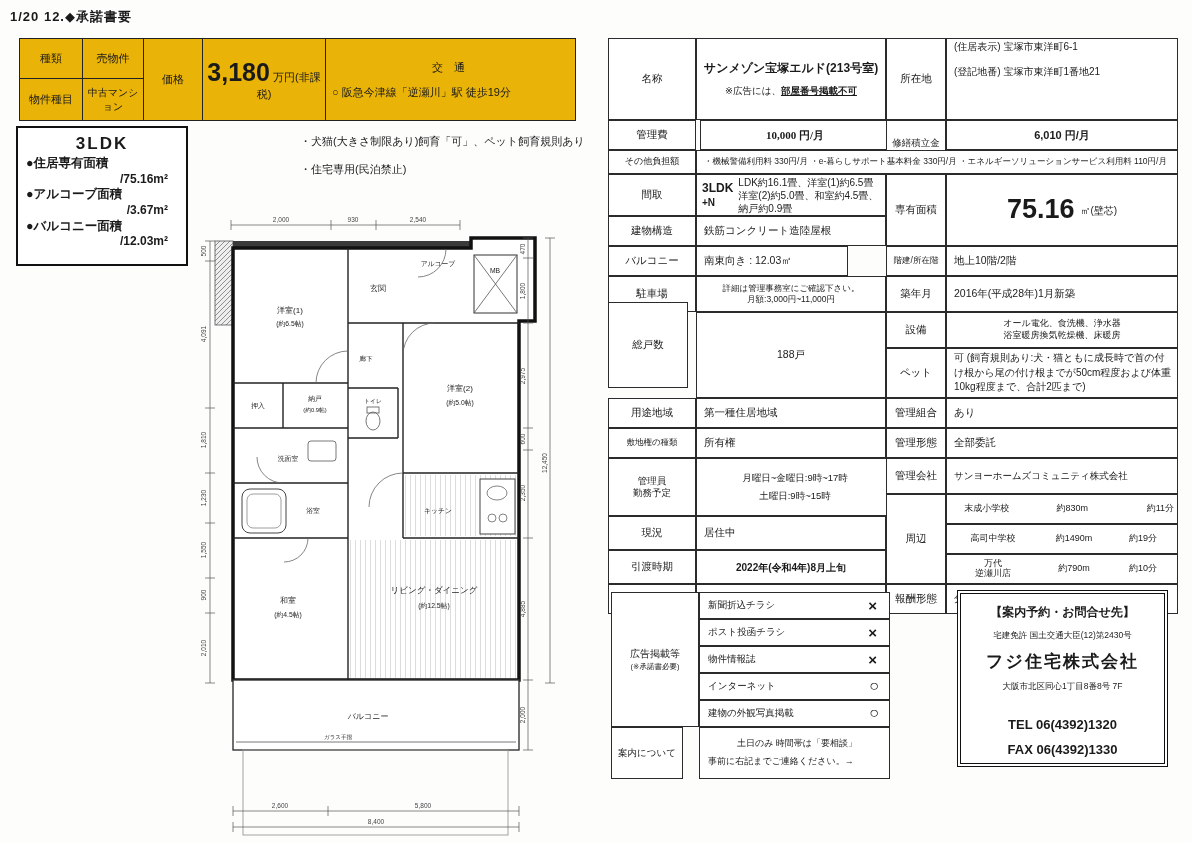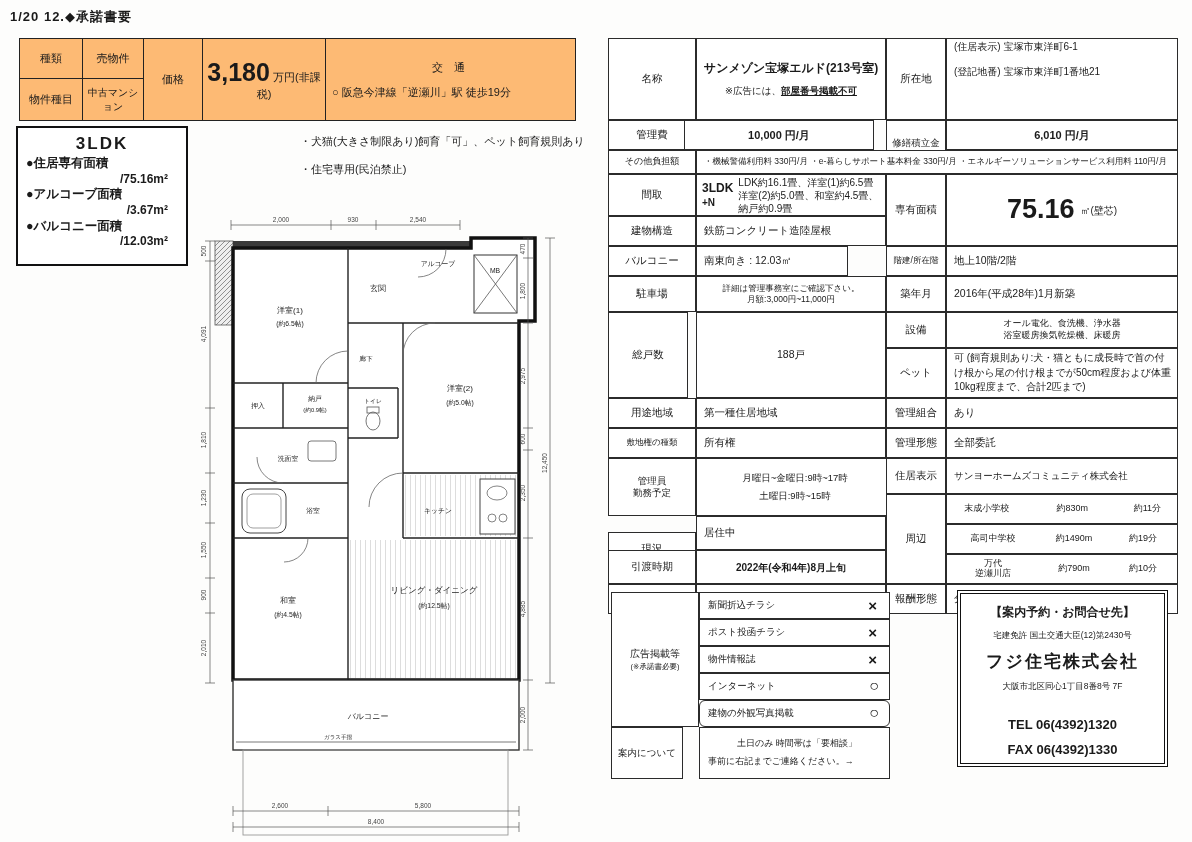--- a/index.html
+++ b/index.html
@@ -13,21 +13,21 @@
   .cell{
     position:absolute;box-sizing:border-box;border:1px solid #2b2b2b;
     display:flex;align-items:center;justify-content:center;
     text-align:center;white-space:pre-line;line-height:1.3;font-size:10.5px;
     padding:1px 3px;background:#fff;
   }
   .cell.lft{justify-content:flex-start;text-align:left;padding-left:7px;}
   .f8{font-size:10px;}.f85{font-size:8.5px;}.f9{font-size:9px;}.f95{font-size:9.5px;}
   .f10{font-size:10px;}.f11{font-size:11px;}.f12{font-size:12px;}
   .b{font-weight:bold;}
-  #pricetable{left:19px;top:38px;border-collapse:collapse;table-layout:fixed;position:absolute;background:#fdba74;}
+  #pricetable{left:19px;top:38px;border-collapse:collapse;table-layout:fixed;position:absolute;background:#eab308;}
   #pricetable td{border:1.5px solid #222;text-align:center;vertical-align:middle;font-size:11px;padding:2px;}
   #area-box{left:16px;top:126px;width:172px;height:140px;border:2px solid #111;background:#fff;padding:4px 8px;}
   #area-box .ttl{text-align:center;font-size:17px;font-weight:bold;letter-spacing:2px;margin:2px 0 1px;}
   #area-box .lab{font-size:12.5px;font-weight:bold;line-height:1.35;}
   #area-box .val{font-size:12px;font-weight:bold;text-align:right;padding-right:10px;line-height:1.2;}
   .notemark{font-size:11px;line-height:1.2;}
   #contact-box{left:957px;top:590px;width:211px;height:177px;border:4px double #111;background:#fff;
     display:flex;flex-direction:column;align-items:center;text-align:center;}
   svg text{fill:#222;}
   .dimtxt{font-size:6.5px;fill:#444;}
@@ -251,21 +251,21 @@
     <span class="b f12">サンメゾン宝塚エルド(213号室)</span>
     <span class="f95"><span>※広告には、</span><u class="b">部屋番号掲載不可</u></span>
   </div>
   <div class="cell" style="left:278px;top:0;width:60px;height:82px;">所在地</div>
   <div class="cell lft" style="left:338px;top:0;width:232px;height:82px;flex-direction:column;align-items:flex-start;justify-content:flex-start;gap:12px;">
     <span class="f10">(住居表示)  宝塚市東洋町6-1</span>
     <span class="f10">(登記地番)  宝塚市東洋町1番地21</span>
   </div>
 
   <div class="cell" style="left:0;top:82px;width:88px;height:30px;">管理費</div>
-  <div class="cell" style="left:76px;top:82px;width:190px;height:30px;"><span class="b f11">10,000 円/月</span></div>
+  <div class="cell" style="left:92px;top:82px;width:190px;height:30px;font-family:Liberation Serif, serif;"><span class="b f11">10,000 円/月</span></div>
   <div class="cell f95" style="left:278px;top:82px;width:60px;height:46px;">修繕積立金</div>
   <div class="cell" style="left:338px;top:82px;width:232px;height:30px;"><span class="b f11">6,010 円/月</span></div>
 
   <div class="cell f9" style="left:0;top:112px;width:88px;height:24px;">その他負担額</div>
   <div class="cell lft f85" style="left:88px;top:112px;width:482px;height:24px;white-space:nowrap;overflow:hidden;">・機械警備利用料 330円/月  ・e-暮らしサポート基本料金 330円/月  ・エネルギーソリューションサービス利用料 110円/月</div>
 
   <div class="cell" style="left:0;top:136px;width:88px;height:42px;">間取</div>
   <div class="cell" style="left:88px;top:136px;width:190px;height:42px;justify-content:flex-start;gap:5px;padding-left:5px;">
     <span style="display:flex;flex-direction:column;align-items:flex-start;">
       <span class="b f12">3LDK</span>
@@ -287,21 +287,21 @@
   <div class="cell lft" style="left:88px;top:208px;width:152px;height:30px;">南東向き : 12.03㎡</div>
   <div class="cell f85" style="left:278px;top:208px;width:60px;height:30px;">階建/所在階</div>
   <div class="cell lft" style="left:338px;top:208px;width:232px;height:30px;">地上10階/2階</div>
 
   <div class="cell" style="left:0;top:238px;width:88px;height:36px;">駐車場</div>
   <div class="cell f85" style="left:88px;top:238px;width:190px;height:36px;">詳細は管理事務室にご確認下さい。
 月額:3,000円~11,000円</div>
   <div class="cell" style="left:278px;top:238px;width:60px;height:36px;">築年月</div>
   <div class="cell lft" style="left:338px;top:238px;width:232px;height:36px;">2016年(平成28年)1月新築</div>
 
-  <div class="cell" style="left:0;top:274px;width:80px;height:86px;">総戸数</div>
+  <div class="cell" style="left:0;top:264px;width:80px;height:86px;">総戸数</div>
   <div class="cell" style="left:88px;top:274px;width:190px;height:86px;">188戸</div>
   <div class="cell" style="left:278px;top:274px;width:60px;height:36px;">設備</div>
   <div class="cell f9" style="left:338px;top:274px;width:232px;height:36px;">オール電化、食洗機、浄水器
 浴室暖房換気乾燥機、床暖房</div>
   <div class="cell" style="left:278px;top:310px;width:60px;height:50px;">ペット</div>
   <div class="cell lft f8" style="left:338px;top:310px;width:232px;height:50px;line-height:1.45;">可 (飼育規則あり:犬・猫ともに成長時で首の付け根から尾の付け根までが50cm程度および体重10kg程度まで、合計2匹まで)</div>
 
   <div class="cell" style="left:0;top:360px;width:88px;height:30px;">用途地域</div>
   <div class="cell lft" style="left:88px;top:360px;width:190px;height:30px;">第一種住居地域</div>
   <div class="cell" style="left:278px;top:360px;width:60px;height:30px;">管理組合</div>
@@ -309,34 +309,34 @@
 
   <div class="cell f85" style="left:0;top:390px;width:88px;height:30px;">敷地権の種類</div>
   <div class="cell lft" style="left:88px;top:390px;width:190px;height:30px;">所有権</div>
   <div class="cell" style="left:278px;top:390px;width:60px;height:30px;">管理形態</div>
   <div class="cell lft" style="left:338px;top:390px;width:232px;height:30px;">全部委託</div>
 
   <div class="cell f95" style="left:0;top:420px;width:88px;height:58px;">管理員
 勤務予定</div>
   <div class="cell f95" style="left:88px;top:420px;width:198px;height:58px;line-height:1.9;">月曜日~金曜日:9時~17時
 土曜日:9時~15時</div>
-  <div class="cell" style="left:0;top:494px;width:88px;height:34px;">現況</div>
+  <div class="cell" style="left:0;top:478px;width:88px;height:34px;">現況</div>
   <div class="cell lft" style="left:88px;top:478px;width:190px;height:34px;">居住中</div>
   <div class="cell" style="left:0;top:512px;width:88px;height:34px;">引渡時期</div>
   <div class="cell b" style="left:88px;top:512px;width:190px;height:34px;font-size:10px;">2022年(令和4年)8月上旬</div>
   <div class="cell" style="left:0;top:546px;width:88px;height:30px;">取引形態</div>
   <div class="cell lft" style="left:88px;top:546px;width:190px;height:30px;">専任媒介契約</div>
 
-  <div class="cell" style="left:278px;top:420px;width:60px;height:36px;">住居表示</div>
+  <div class="cell" style="left:278px;top:420px;width:60px;height:36px;">管理会社</div>
   <div class="cell lft f95" style="left:338px;top:420px;width:232px;height:36px;">サンヨーホームズコミュニティ株式会社</div>
   <div class="cell" style="left:278px;top:456px;width:60px;height:90px;">周辺</div>
   <div class="cell f9" style="left:338px;top:456px;width:232px;height:30px;gap:16px;">
     <span style="width:86px;">末成小学校</span>
     <span style="width:76px;">約830m</span>
-    <span style="width:62px;">約11分</span>
+    <span style="width:62px;text-align:right;">約11分</span>
   </div>
   <div class="cell f9" style="left:338px;top:486px;width:232px;height:30px;gap:0;">
     <span style="width:86px;">高司中学校</span>
     <span style="width:76px;">約1490m</span>
     <span style="width:62px;">約19分</span>
   </div>
   <div class="cell f9" style="left:338px;top:516px;width:232px;height:30px;gap:0;">
     <span style="width:86px;line-height:1.1;">万代
 逆瀬川店</span>
     <span style="width:76px;">約790m</span>
@@ -360,21 +360,21 @@
     <span class="b" style="font-size:15px;">×</span>
   </div>
   <div class="cell" style="left:88px;top:54px;width:191px;height:27px;justify-content:space-between;padding:0 12px 0 8px;">
     <span class="f95">物件情報誌</span>
     <span class="b" style="font-size:15px;">×</span>
   </div>
   <div class="cell" style="left:88px;top:81px;width:191px;height:27px;justify-content:space-between;padding:0 10px 0 8px;">
     <span class="f95">インターネット</span>
     <span class="b" style="font-size:16px;">○</span>
   </div>
-  <div class="cell" style="left:88px;top:108px;width:191px;height:27px;justify-content:space-between;padding:0 10px 0 8px;border-radius:6px;">
+  <div class="cell" style="left:88px;top:108px;width:191px;height:27px;justify-content:space-between;padding:0 10px 0 8px;">
     <span class="f95">建物の外観写真掲載</span>
     <span class="b" style="font-size:16px;">○</span>
   </div>
   <div class="cell f95" style="left:0;top:135px;width:72px;height:52px;">案内について</div>
   <div class="cell" style="left:88px;top:135px;width:191px;height:52px;flex-direction:column;gap:6px;align-items:flex-start;padding-left:8px;">
     <span class="f9" style="align-self:center;">土日のみ  時間帯は「要相談」</span>
     <span class="f9">事前に右記までご連絡ください。→</span>
   </div>
 </div>
 

